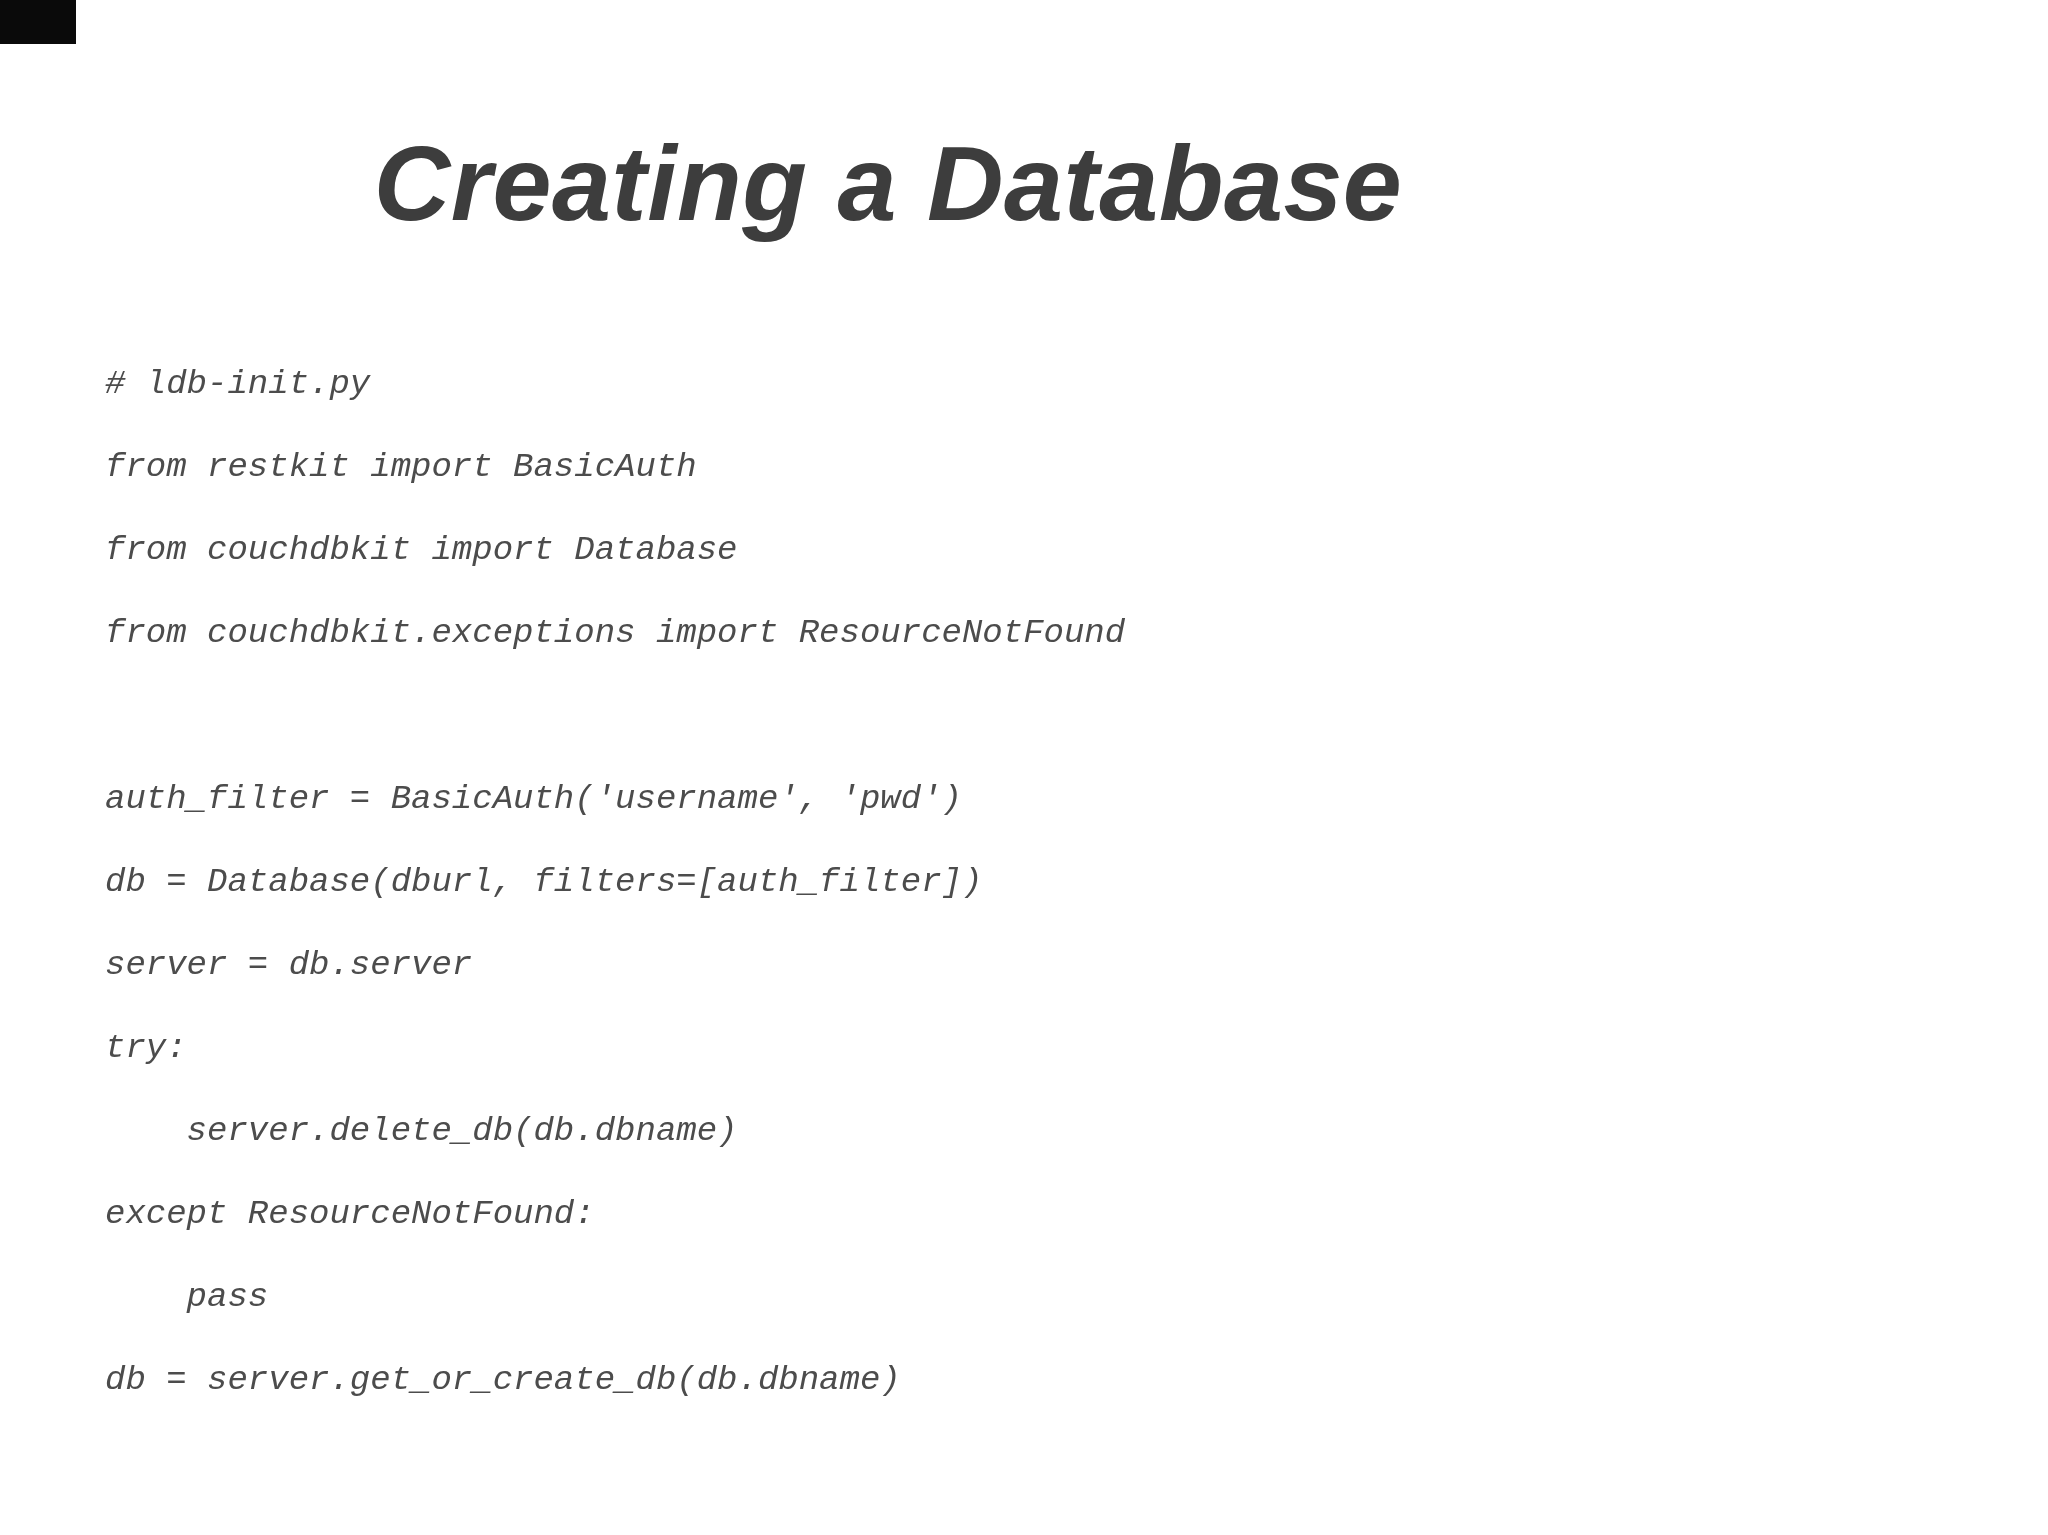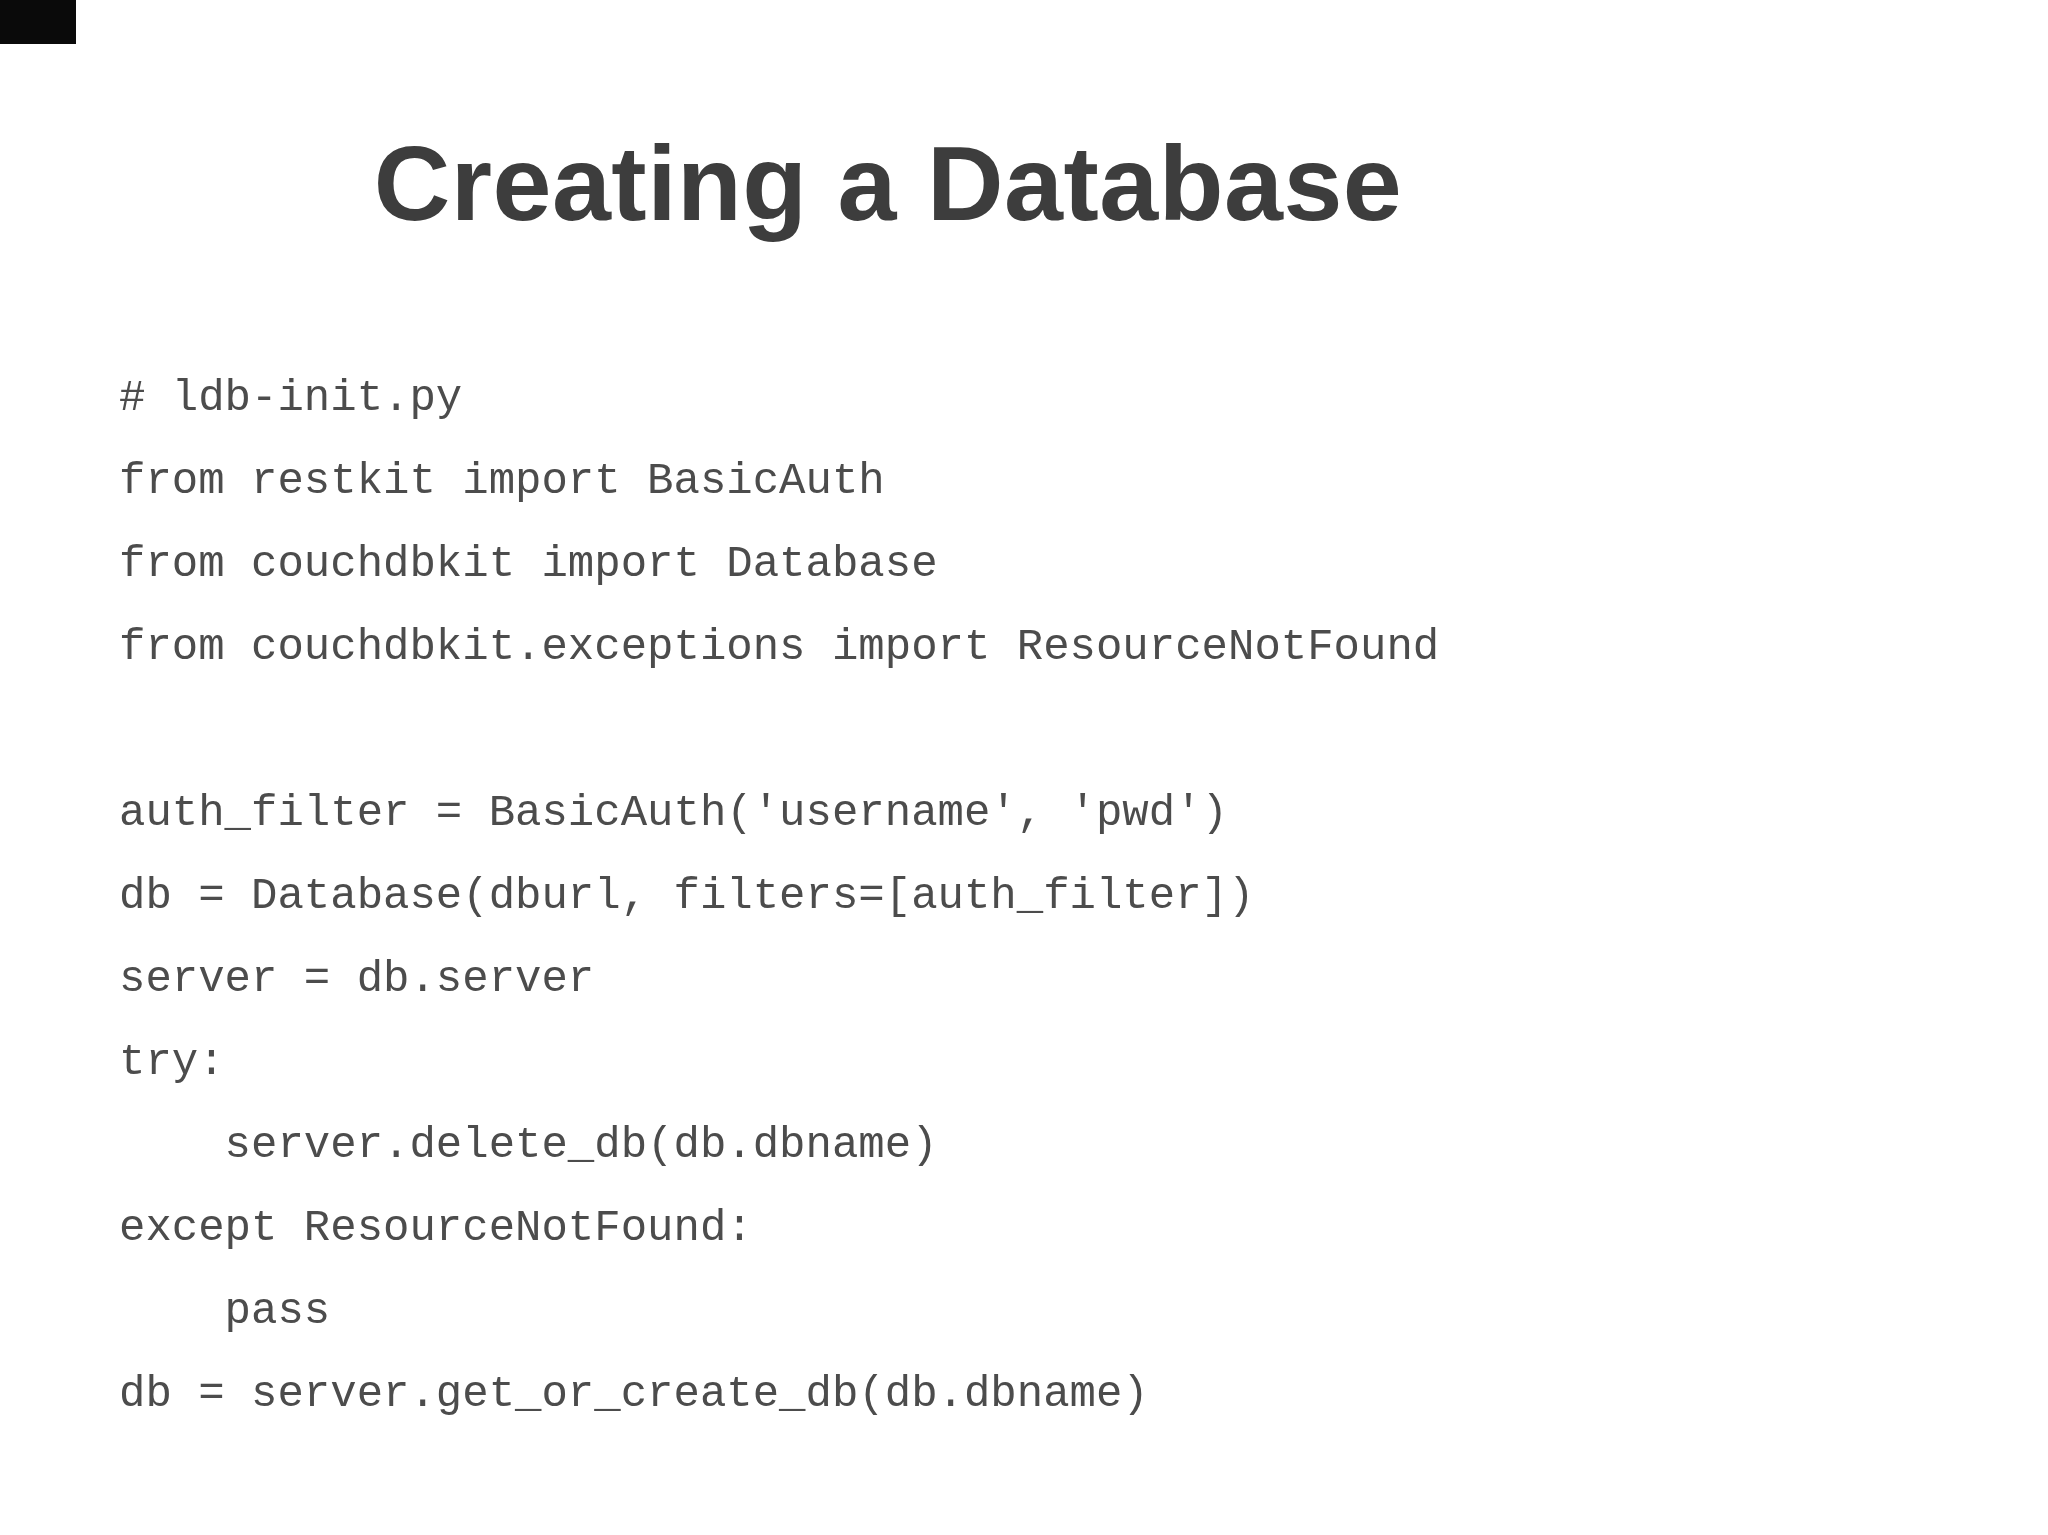--- a/index.html
+++ b/index.html
@@ -7,20 +7,21 @@
     padding: 0;
     background: #ffffff;
   }
   .slide {
     position: relative;
     width: 1776px;
     height: 1535px;
     background: #ffffff;
     overflow: hidden;
     font-family: "Liberation Sans", sans-serif;
+    font-style: italic;
   }
   .corner-rect {
     position: absolute;
     left: 0;
     top: 0;
     width: 76px;
     height: 44px;
     background: #0a0a0a;
   }
   .title {
@@ -34,24 +35,24 @@
     font-weight: 700;
     font-size: 106px;
     line-height: 106px;
     letter-spacing: 0.5px;
     color: #3d3d3d;
   }
   .code {
     position: absolute;
     left: 105px;
     top: 343px;
-    margin: 14px;
+    margin: 0;
     font-family: "Liberation Mono", "DejaVu Sans Mono", monospace;
     font-weight: 400;
-    font-size: 44px;
+    font-size: 34px;
     line-height: 83px;
     color: #4c4c4c;
     white-space: pre;
   }
 </style>
 </head>
 <body>
 
 <div class="slide">
   <div class="corner-rect" style="background: rgb(10, 10, 10);"></div>

